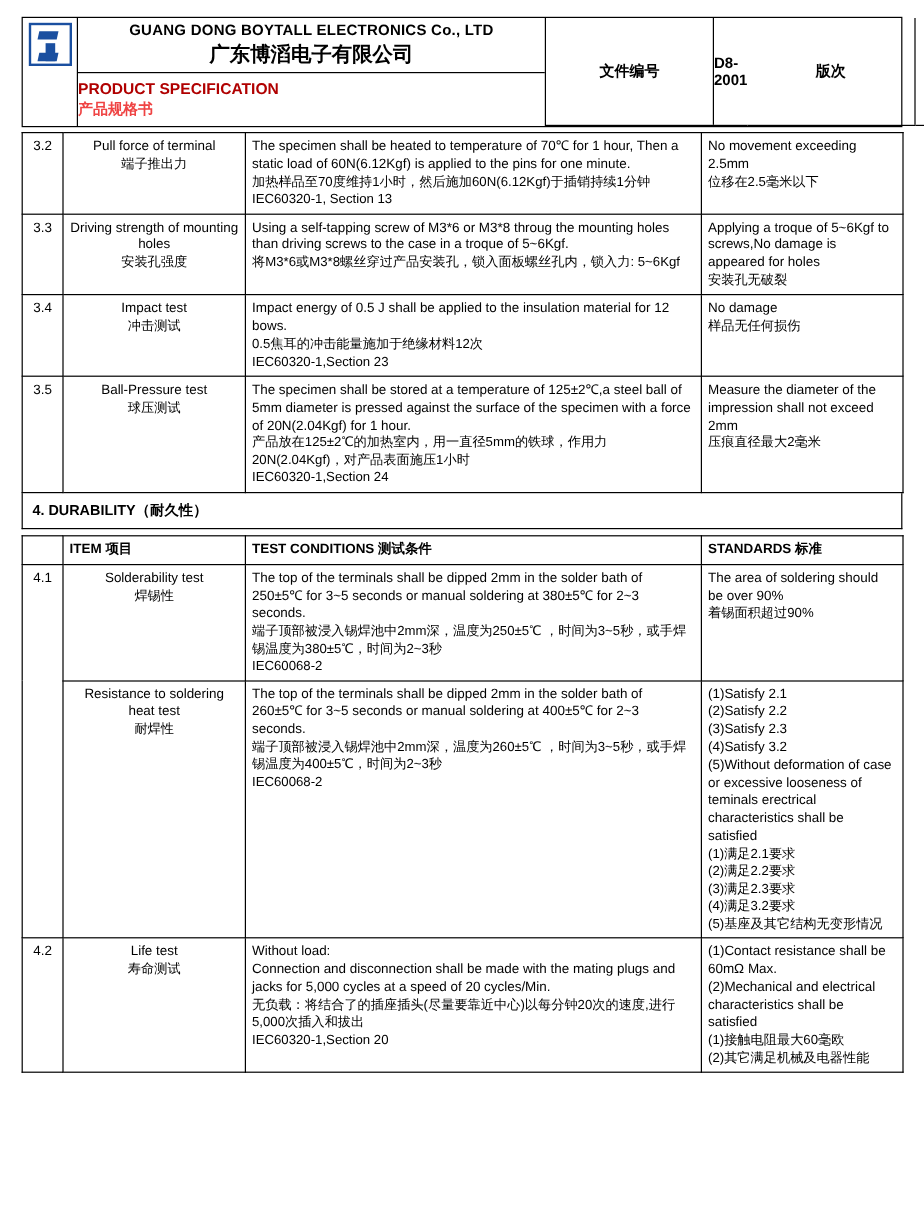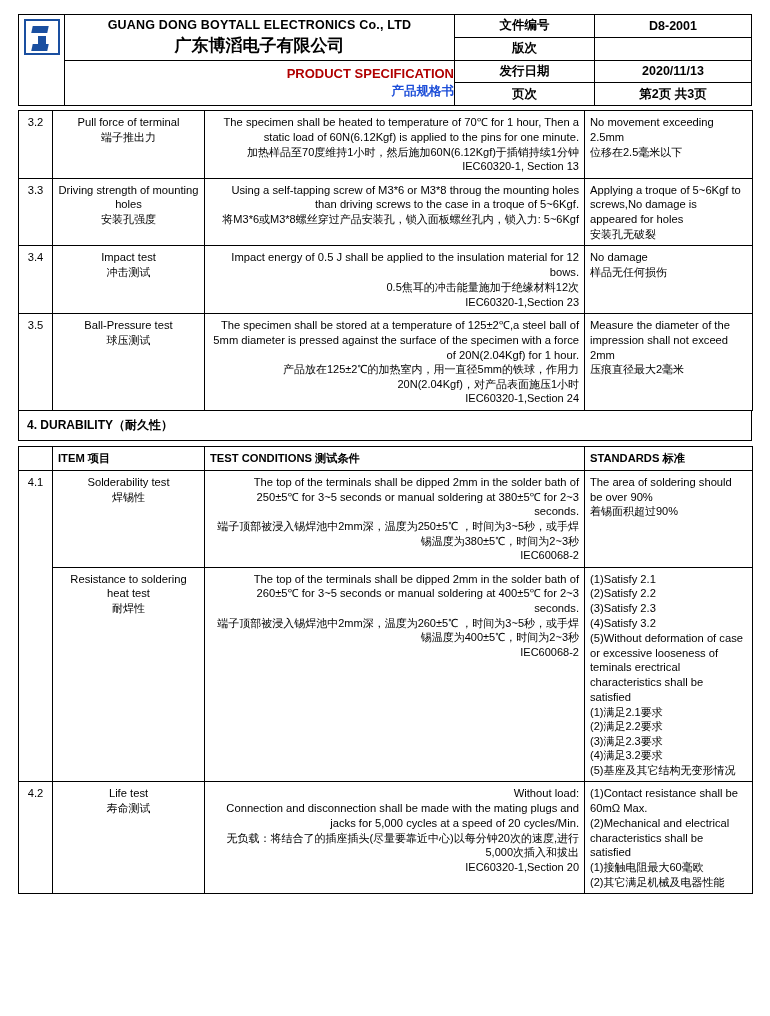--- a/index.html
+++ b/index.html
@@ -85,38 +85,38 @@
   }
   .company-cn {
     font-size: 17px;
     font-weight: bold;
     margin-top: 2px;
   }
   .title-bot {
     height: 45px;
     display: flex;
     flex-direction: column;
-    align-items: flex-end;
+    align-items: flex-start;
     justify-content: center;
   }
   .spec-en {
     font-weight: bold;
     font-size: 13px;
     color: #b00000;
   }
   .spec-cn {
     font-weight: bold;
     font-size: 12.5px;
-    color: #1d4ed8;
+    color: #ef4444;
     margin-top: 2px;
   }
   .meta-cell {
     width: 296px;
     display: flex;
-    flex-direction: column;
+    flex-direction: row;
   }
   .meta-row {
     display: flex;
     flex: 1;
     border-bottom: 1px solid #000;
   }
   .meta-row:last-child { border-bottom: none; justify-content: space-between; }
   .meta-label {
     width: 140px;
     border-right: 1px solid #000;
@@ -153,21 +153,21 @@
     text-align: center;
     vertical-align: middle;
     font-size: 11.5px;
   }
   td.item {
     text-align: center;
     vertical-align: middle;
     font-size: 11.5px;
     line-height: 1.45;
   }
-  td.cond { font-size: 11.2px; text-align: right; }
+  td.cond { font-size: 11.2px; }
   td.std  { font-size: 11.2px; }
   .cn { font-size: 11px; }
 
   col.c-no   { width: 34px; }
   col.c-item { width: 152px; }
   col.c-cond { width: 380px; }
   col.c-std  { width: 168px; }
 
   .section-bar {
     border: 1px solid #000;

